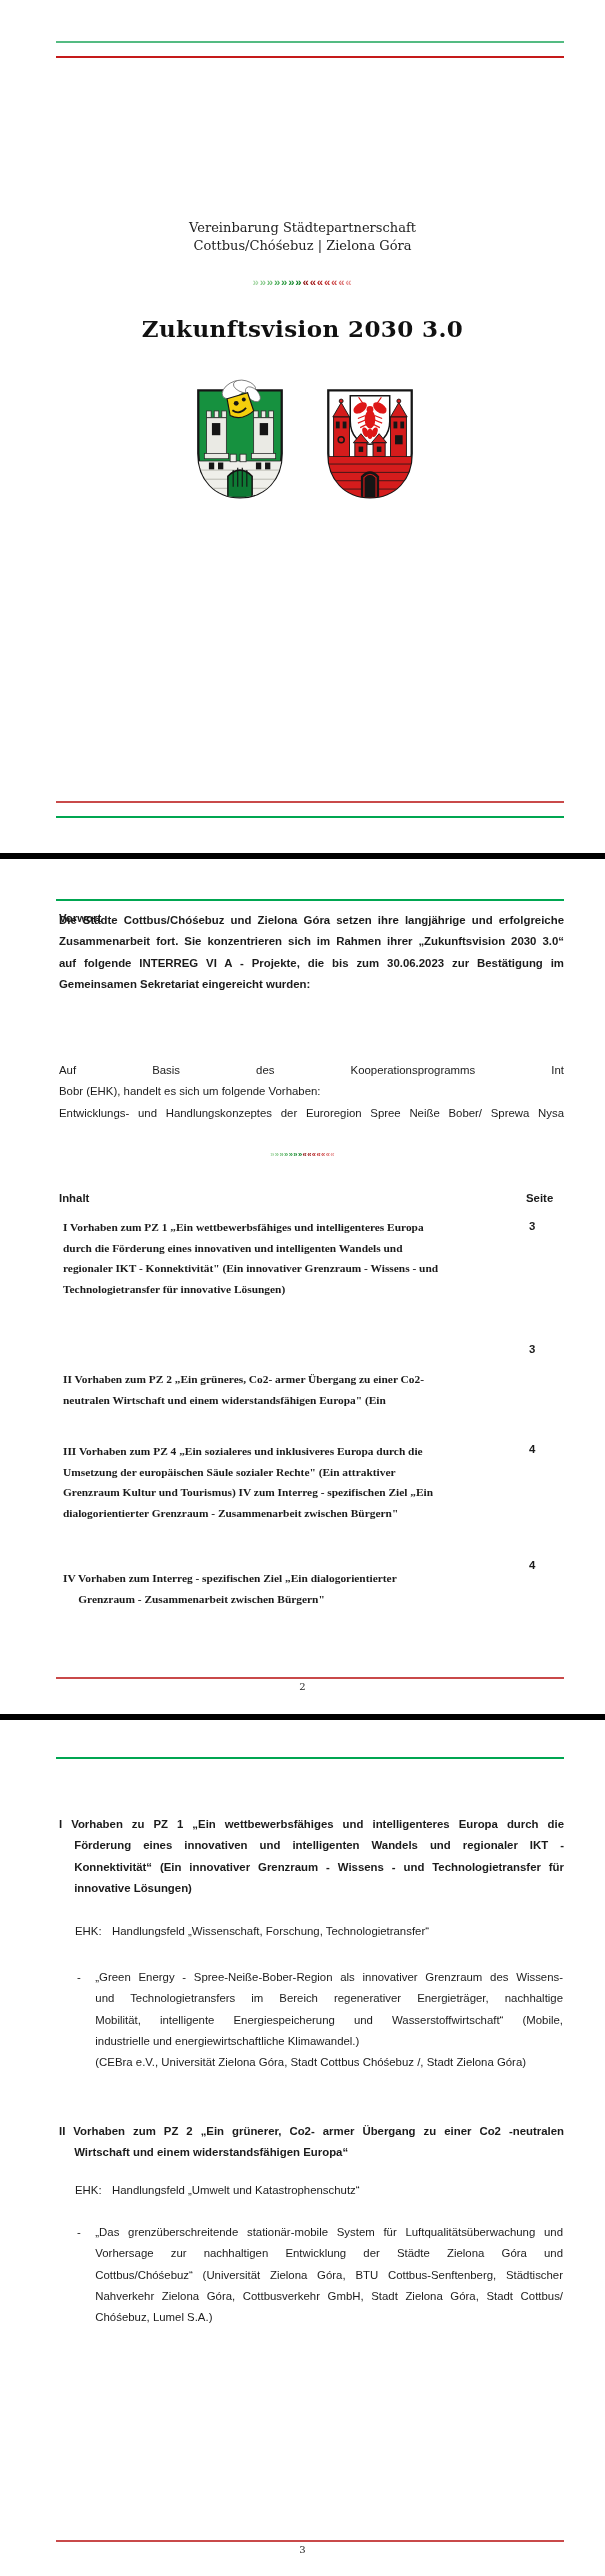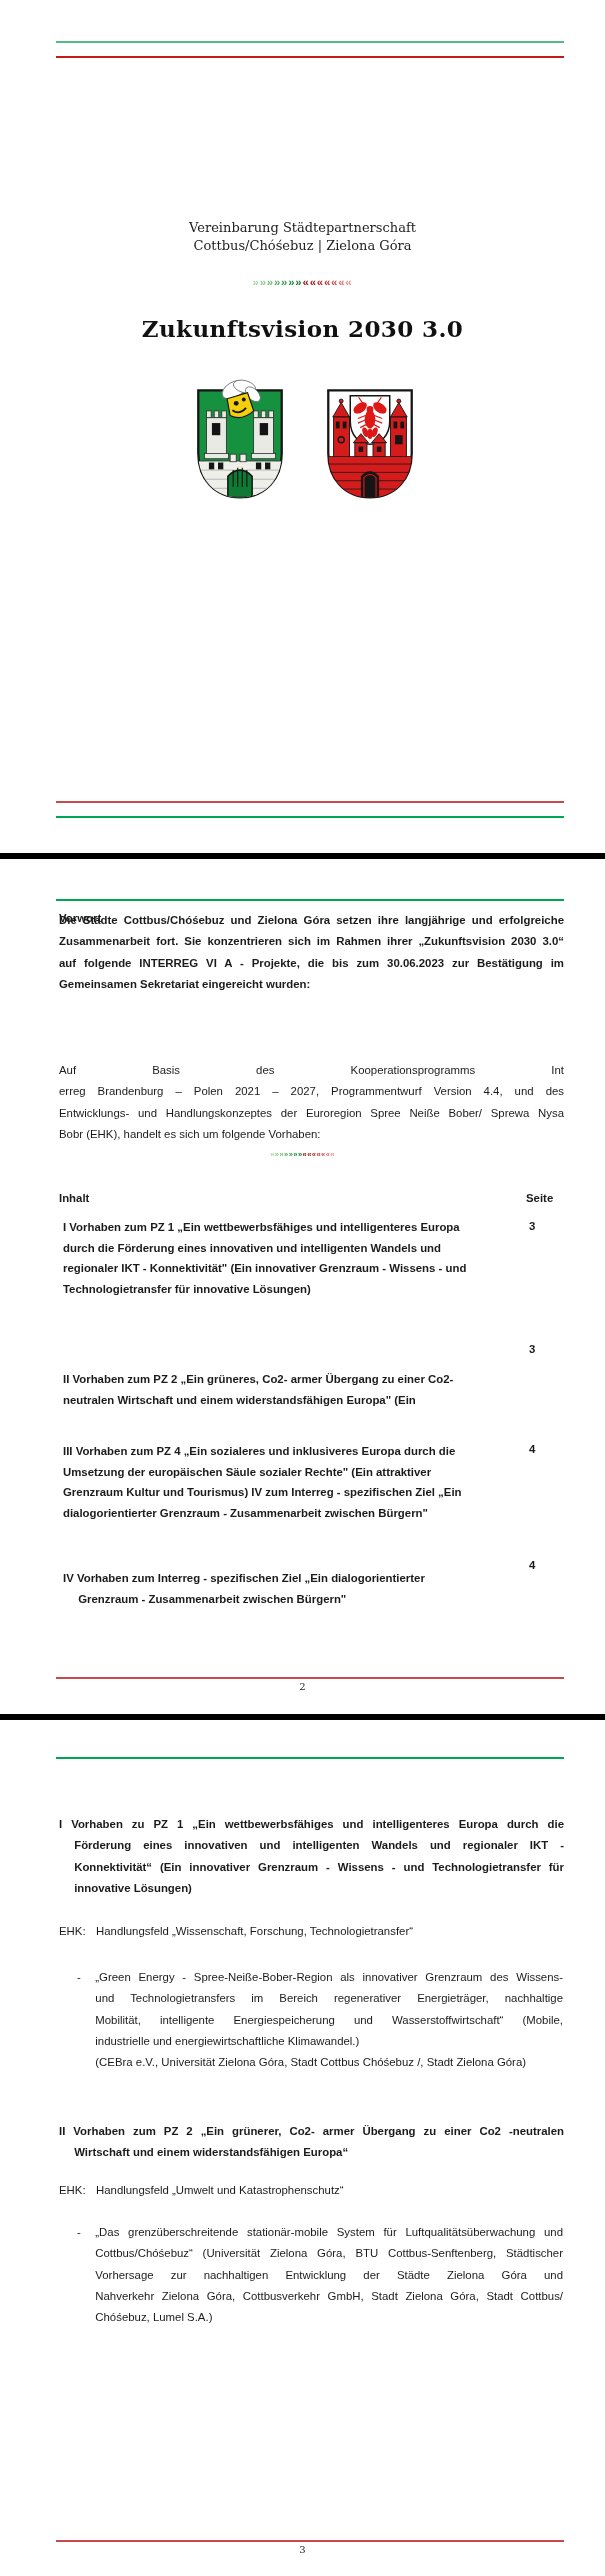--- a/index.html
+++ b/index.html
@@ -12,23 +12,23 @@
   .serif{font-family:"DejaVu Serif","Liberation Serif",serif;}
   .doc-header{font-size:13px;line-height:17.5px;color:#222;}
   .doc-title{font-size:23px;font-weight:bold;letter-spacing:0.4px;color:#111;}
   .arrows{font-weight:bold;letter-spacing:0.8px;font-size:11.4px;}
   .arrows.small{font-size:7.6px;letter-spacing:0.4px;}
   .h-bold{font-weight:bold;font-size:11.4px;}
   .tl{line-height:21.3px;font-size:11.4px;}
   .js{text-align:justify;text-align-last:justify;}
   .bold .tl{font-weight:bold;}
   .hang .tl:nth-child(n+2){padding-left:15.2px;}
-  .toc .tl{line-height:20.6px;font-weight:bold;white-space:nowrap;}
+  .toc .tl{line-height:20.6px;font-weight:bold;white-space:nowrap;font-family:Liberation Serif, serif;}
   .toc-num{font-weight:bold;font-size:11.4px;}
-  .ehk{display:flex;font-size:11.4px;line-height:17px;}
+  .ehk{display:flex;font-size:11.4px;line-height:17px;margin-left:16px;}
   .ehk-label{width:37px;flex:none;}
   .bullet{display:flex;}
   .bullet .dash{width:18.3px;flex:none;font-size:11.4px;line-height:21.3px;}
   .bullet .blines{flex:1;}
   .pagenum{font-size:10px;color:#222;}
   svg .oline{stroke:#151515;}
 </style>
 </head>
 <body>
 
@@ -157,23 +157,22 @@
 
     <div class="abs bold" style="left:59px;top:910px;width:505px;">
         <div class="tl js">Die Städte Cottbus/Chóśebuz und Zielona Góra setzen ihre langjährige und erfolgreiche</div>
         <div class="tl js">Zusammenarbeit fort. Sie konzentrieren sich im Rahmen ihrer „Zukunftsvision 2030 3.0“</div>
         <div class="tl js">auf folgende INTERREG VI A - Projekte, die bis zum 30.06.2023 zur Bestätigung im</div>
         <div class="tl">Gemeinsamen Sekretariat eingereicht wurden:</div>
       </div>
 
     <div class="abs" style="left:59px;top:1060px;width:505px;">
         <div class="tl js">Auf Basis des Kooperationsprogramms Int</div>
-        <div class="tl js">erreg Brandenburg – Polen 2021 – 2027, Programmentwurf Version 4.4, und des</div>
+        <div class="tl">Bobr (EHK), handelt es sich um folgende Vorhaben:</div>
         <div class="tl js">Entwicklungs- und Handlungskonzeptes der Euroregion Spree Neiße Bober/ Sprewa Nysa</div>
-        <div class="tl">Bobr (EHK), handelt es sich um folgende Vorhaben:</div>
       </div>
 
     <div class="abs center arrows small" style="top:1150px;"><span style="color: rgb(166, 215, 166);">»</span><span style="color: rgb(139, 203, 143);">»</span><span style="color: rgb(111, 190, 119);">»</span><span style="color: rgb(79, 174, 94);">»</span><span style="color: rgb(51, 158, 71);">»</span><span style="color: rgb(31, 143, 53);">»</span><span style="color: rgb(16, 127, 39);">»</span><span style="color: rgb(142, 19, 19);">«</span><span style="color: rgb(162, 26, 26);">«</span><span style="color: rgb(180, 36, 36);">«</span><span style="color: rgb(194, 51, 51);">«</span><span style="color: rgb(206, 74, 74);">«</span><span style="color: rgb(218, 108, 108);">«</span><span style="color: rgb(230, 144, 144);">«</span></div>
 
     <div class="abs h-bold" style="left:59px;top:1192px;">Inhalt</div>
     <div class="abs h-bold" style="left:526px;top:1192px;">Seite</div>
 
     <div class="abs toc" style="left:63px;top:1217px;width:457px;">
         <div class="tl">I Vorhaben zum PZ 1 „Ein wettbewerbsfähiges und intelligenteres Europa</div>
         <div class="tl">durch die Förderung eines innovativen und intelligenten Wandels und</div>
@@ -241,22 +240,22 @@
 
     <div class="abs ehk" style="left:59px;top:2182px;width:505px;">
       <span class="ehk-label">EHK:</span>
       <span>Handlungsfeld „Umwelt und Katastrophenschutz“</span>
     </div>
 
     <div class="abs bullet" style="left:77px;top:2222px;width:486px;">
       <span class="dash">-</span>
       <div class="blines">
           <div class="tl js">„Das grenzüberschreitende stationär-mobile System für Luftqualitätsüberwachung und</div>
+          <div class="tl js">Vorhersage zur nachhaltigen Entwicklung der Städte Zielona Góra und</div>
           <div class="tl js">Cottbus/Chóśebuz“ (Universität Zielona Góra, BTU Cottbus-Senftenberg, Städtischer</div>
-          <div class="tl js">Vorhersage zur nachhaltigen Entwicklung der Städte Zielona Góra und</div>
           <div class="tl js">Nahverkehr Zielona Góra, Cottbusverkehr GmbH, Stadt Zielona Góra, Stadt Cottbus/</div>
           <div class="tl">Chóśebuz, Lumel S.A.)</div>
         </div>
     </div>
 
     <div class="rule" style="left:56px;top:2540px;width:508px;height:2.3px;background:#C94A4A;"></div>
     <div class="abs center serif pagenum" style="top:2544px;">3</div>
   </div>
 
 </div>

